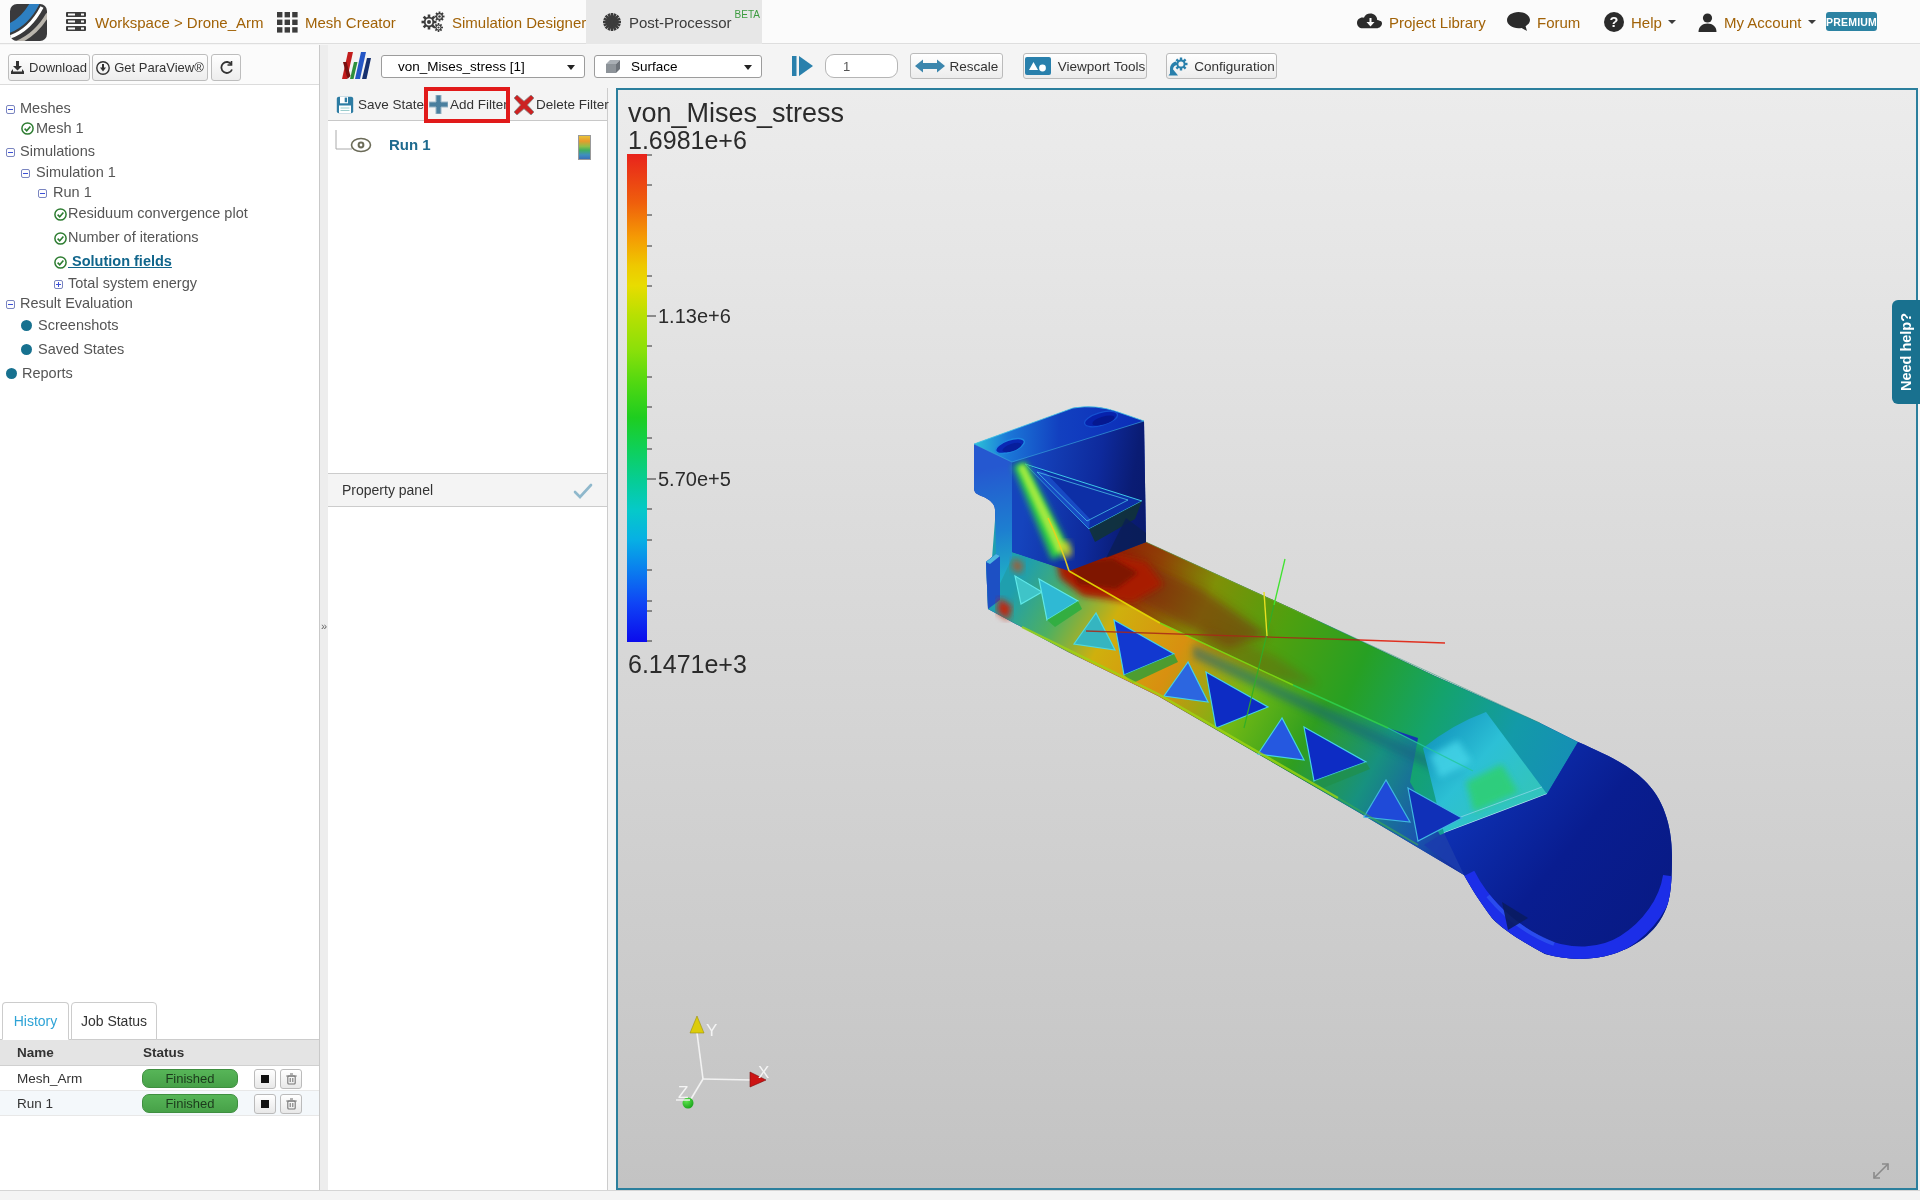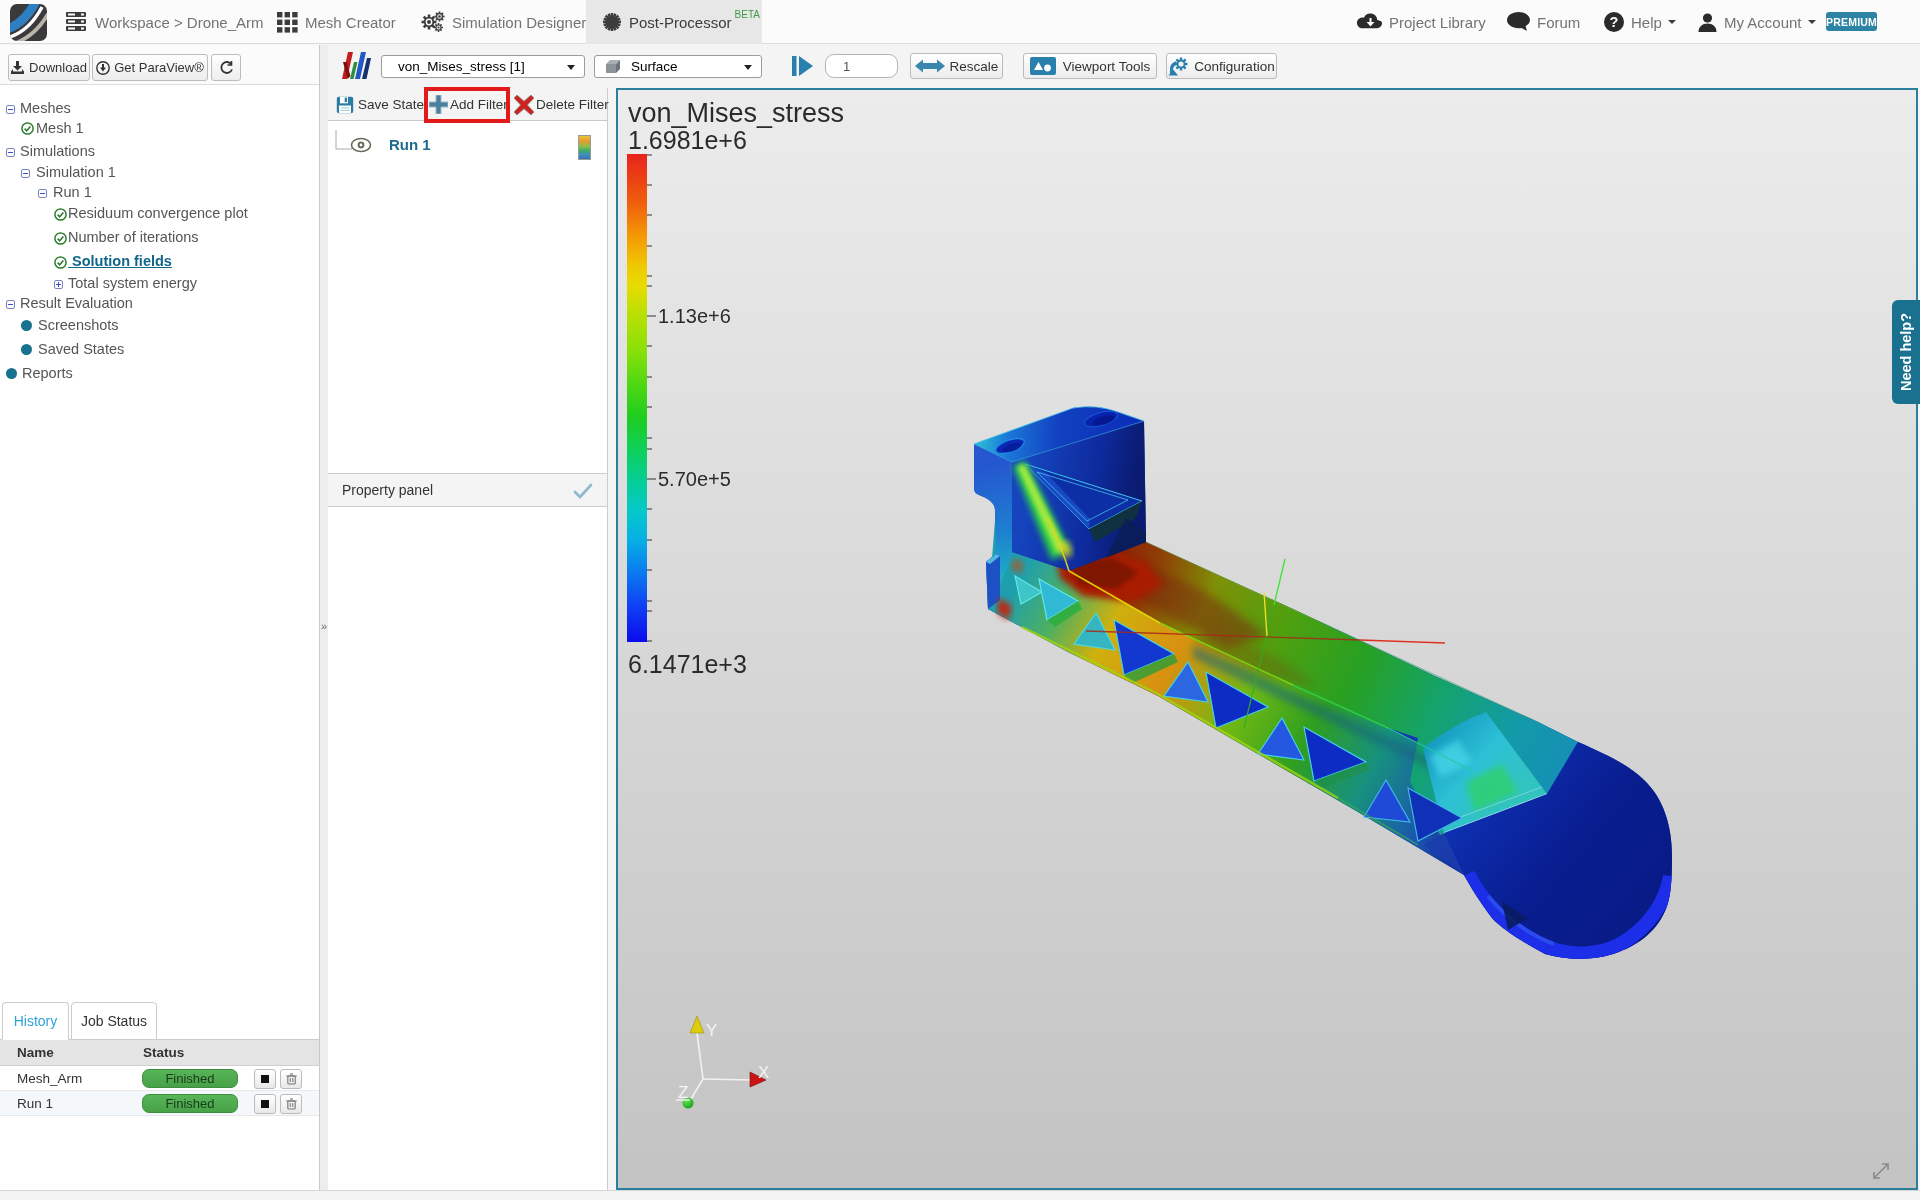--- a/index.html
+++ b/index.html
@@ -3,21 +3,21 @@
 <meta charset="utf-8">
 <style>
 * { margin:0; padding:0; box-sizing:border-box; }
 html,body { width:1920px; height:1200px; overflow:hidden; background:#f5f5f5;
   font-family:"Liberation Sans", sans-serif; }
 .abs { position:absolute; }
 
 #nav { position:absolute; left:0; top:0; width:1920px; height:44px;
   background:#fbfbfb; border-bottom:1px solid #dedede; z-index:30; }
 .navitem { position:absolute; top:0; height:44px; display:flex; align-items:center;
-  color:#737373; font-size:15px; }
+  color:#a16207; font-size:15px; }
 .navitem svg, .navitem .nicon { margin-right:7px; }
 #tabpp { position:absolute; left:586px; top:0; width:176px; height:44px;
   background:#e7e7e7; display:flex; align-items:center; color:#3c3c3c; font-size:15px; }
 .beta { color:#3c9b3f; font-size:10px; position:relative; top:-8px; margin-left:3px; }
 .caret { display:inline-block; width:0; height:0; border-left:4px solid transparent;
   border-right:4px solid transparent; border-top:4px solid #3c3c3c; margin-left:6px; }
 #premium { position:absolute; left:1826px; top:12px; width:51px; height:19px;
   background:#2c83a3; border-radius:3px; color:#fff; font-size:10.5px; font-weight:bold;
   display:flex; align-items:center; justify-content:center; letter-spacing:0.2px; }
 
@@ -242,21 +242,21 @@
     Surface<span class="ddcaret"></span></div>
   <svg class="abs" style="left:463px;top:11px" width="23" height="20" viewBox="0 0 23 20">
     <rect x="1" y="0" width="4.5" height="20" fill="#2980ac"></rect>
     <path d="M8 0 L 22 10 L 8 20 Z" fill="#2980ac"></path>
   </svg>
   <div class="dd" style="left:497px;top:9px;width:73px;height:24px;border-radius:9px;border-color:#b5b5b5;padding-left:17px;color:#555;font-size:13px">1</div>
   <div class="tbtn" style="left:582px;top:8px;width:93px;height:26px">
     <svg width="30" height="14" viewBox="0 0 30 14" style="margin-right:5px">
       <path d="M0 7 L 8 0.5 L 8 4 L 22 4 L 22 0.5 L 30 7 L 22 13.5 L 22 10 L 8 10 L 8 13.5 Z" fill="#3b86ad"></path>
     </svg>Rescale</div>
-  <div class="tbtn" style="left:695px;top:8px;width:134px;height:26px">
+  <div class="tbtn" style="left:695px;top:8px;width:124px;height:26px">
     <svg width="26" height="18" viewBox="0 0 26 18" style="margin-right:7px">
       <rect x="0" y="0" width="26" height="18" rx="2" fill="#2980ac"></rect>
       <path d="M4 13 L 8.5 5 L 13 13 Z" fill="#fff"></path>
       <circle cx="17.5" cy="11" r="3.4" fill="#fff"></circle>
     </svg>Viewport Tools</div>
   <div class="tbtn" style="left:838px;top:8px;width:111px;height:26px">
     <svg width="20" height="20" viewBox="0 0 20 20" style="margin-right:6px">
       <g fill="#2980ac">
       <circle cx="13" cy="8" r="4.5"></circle>
       <g stroke="#2980ac" stroke-width="2.4">

